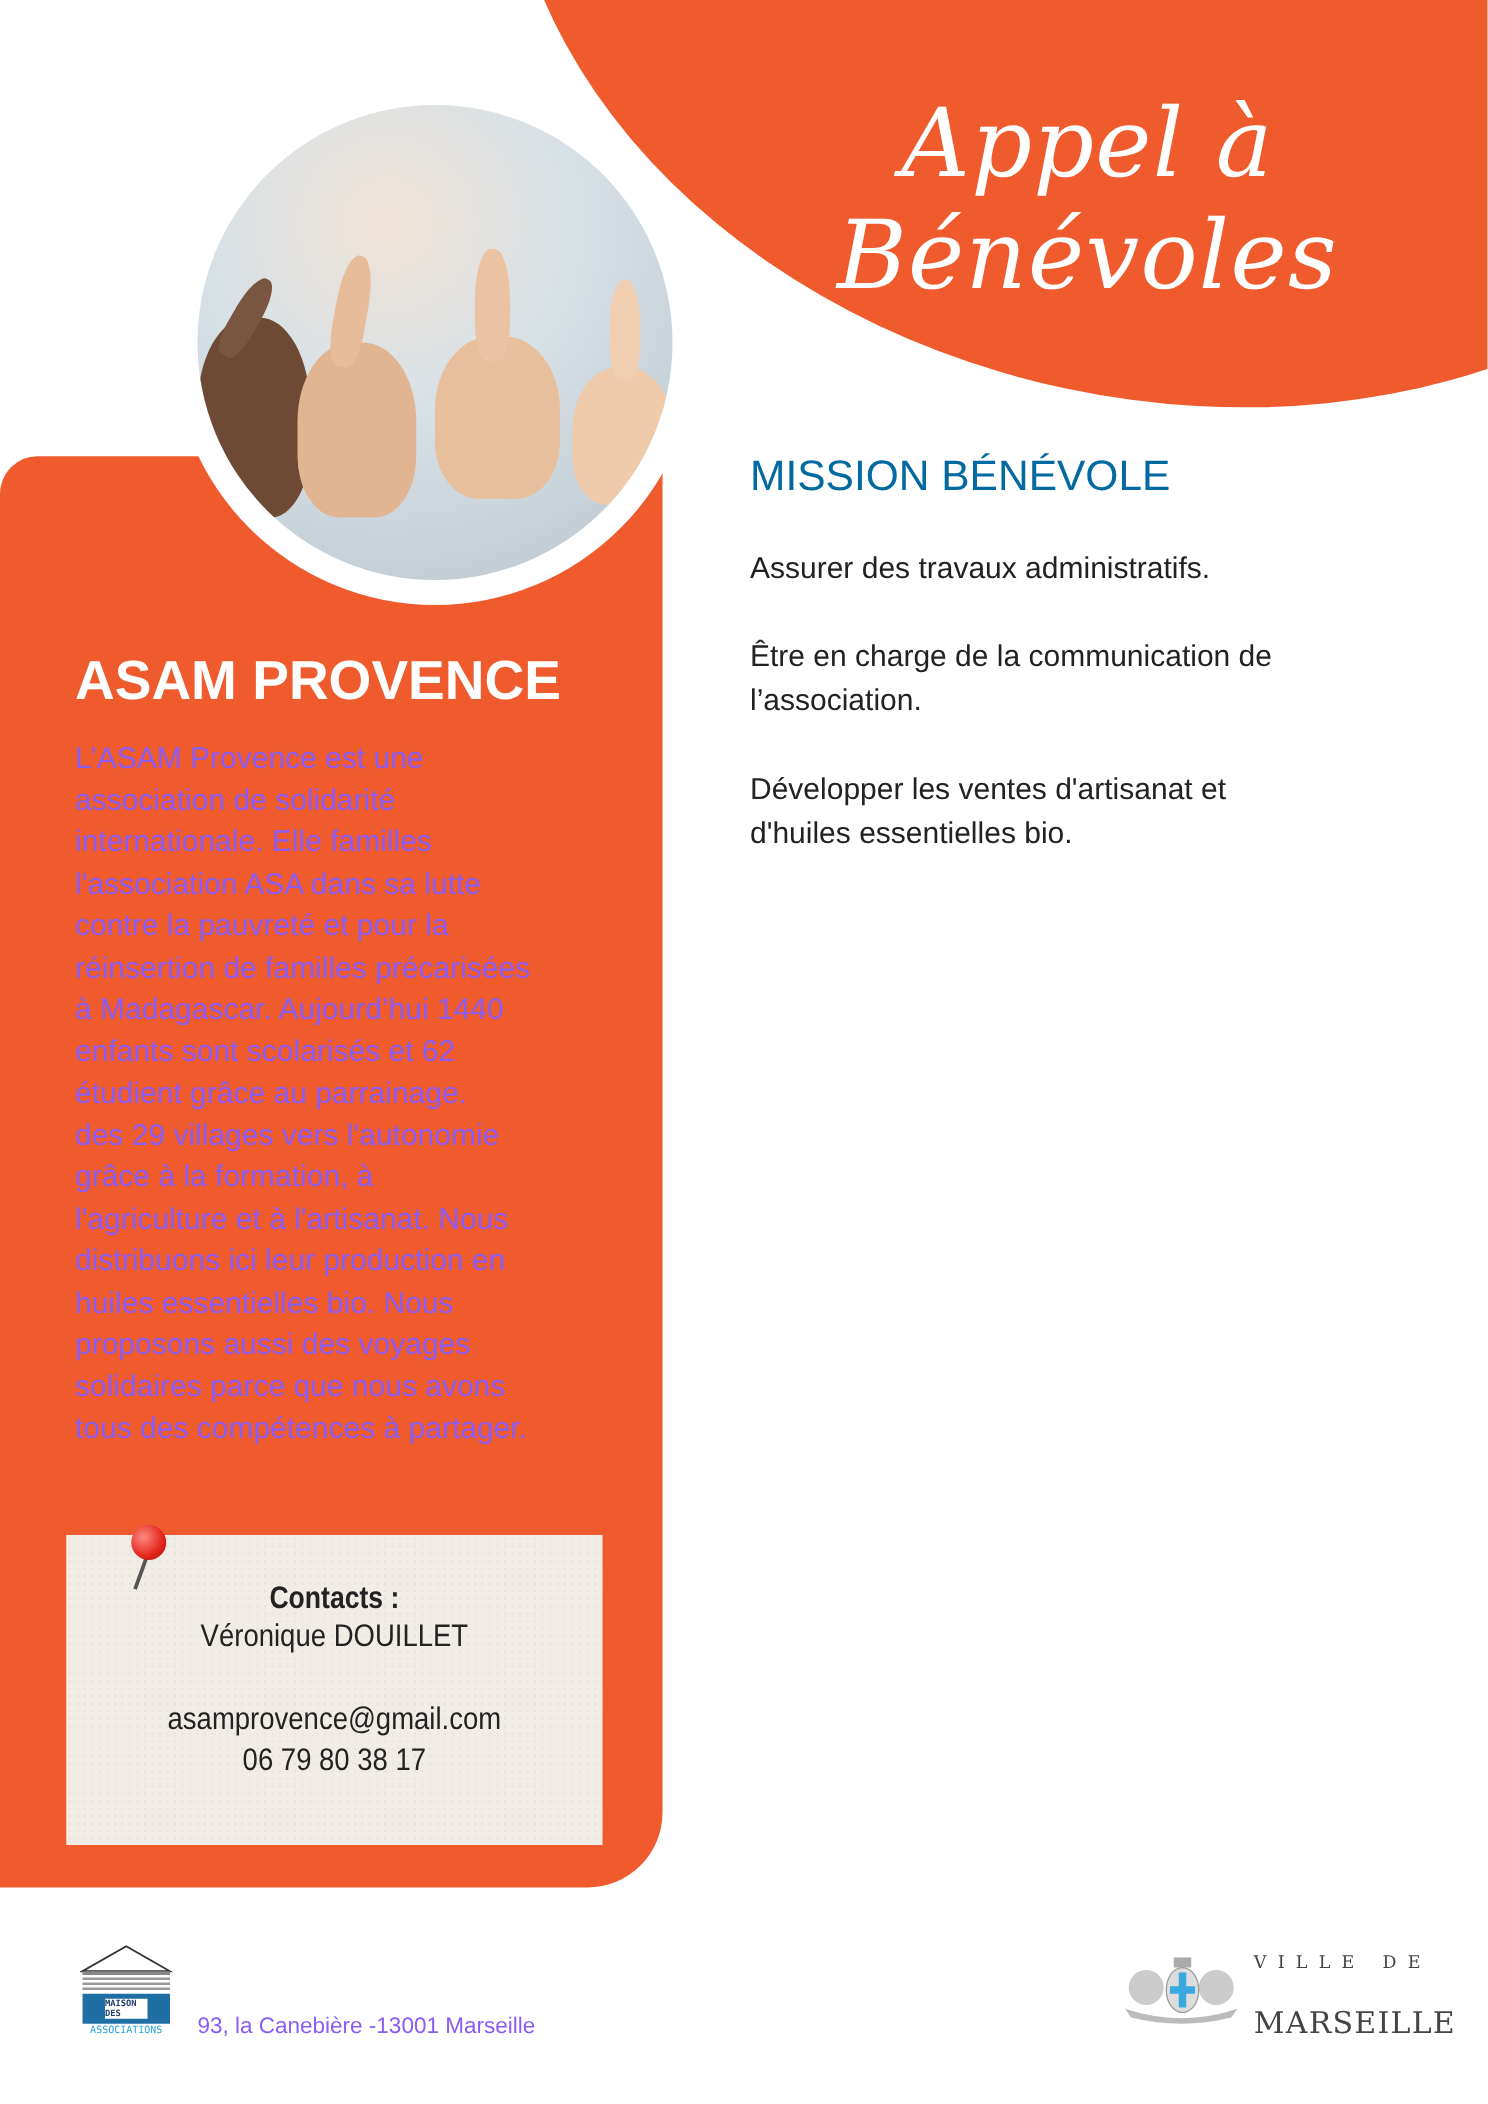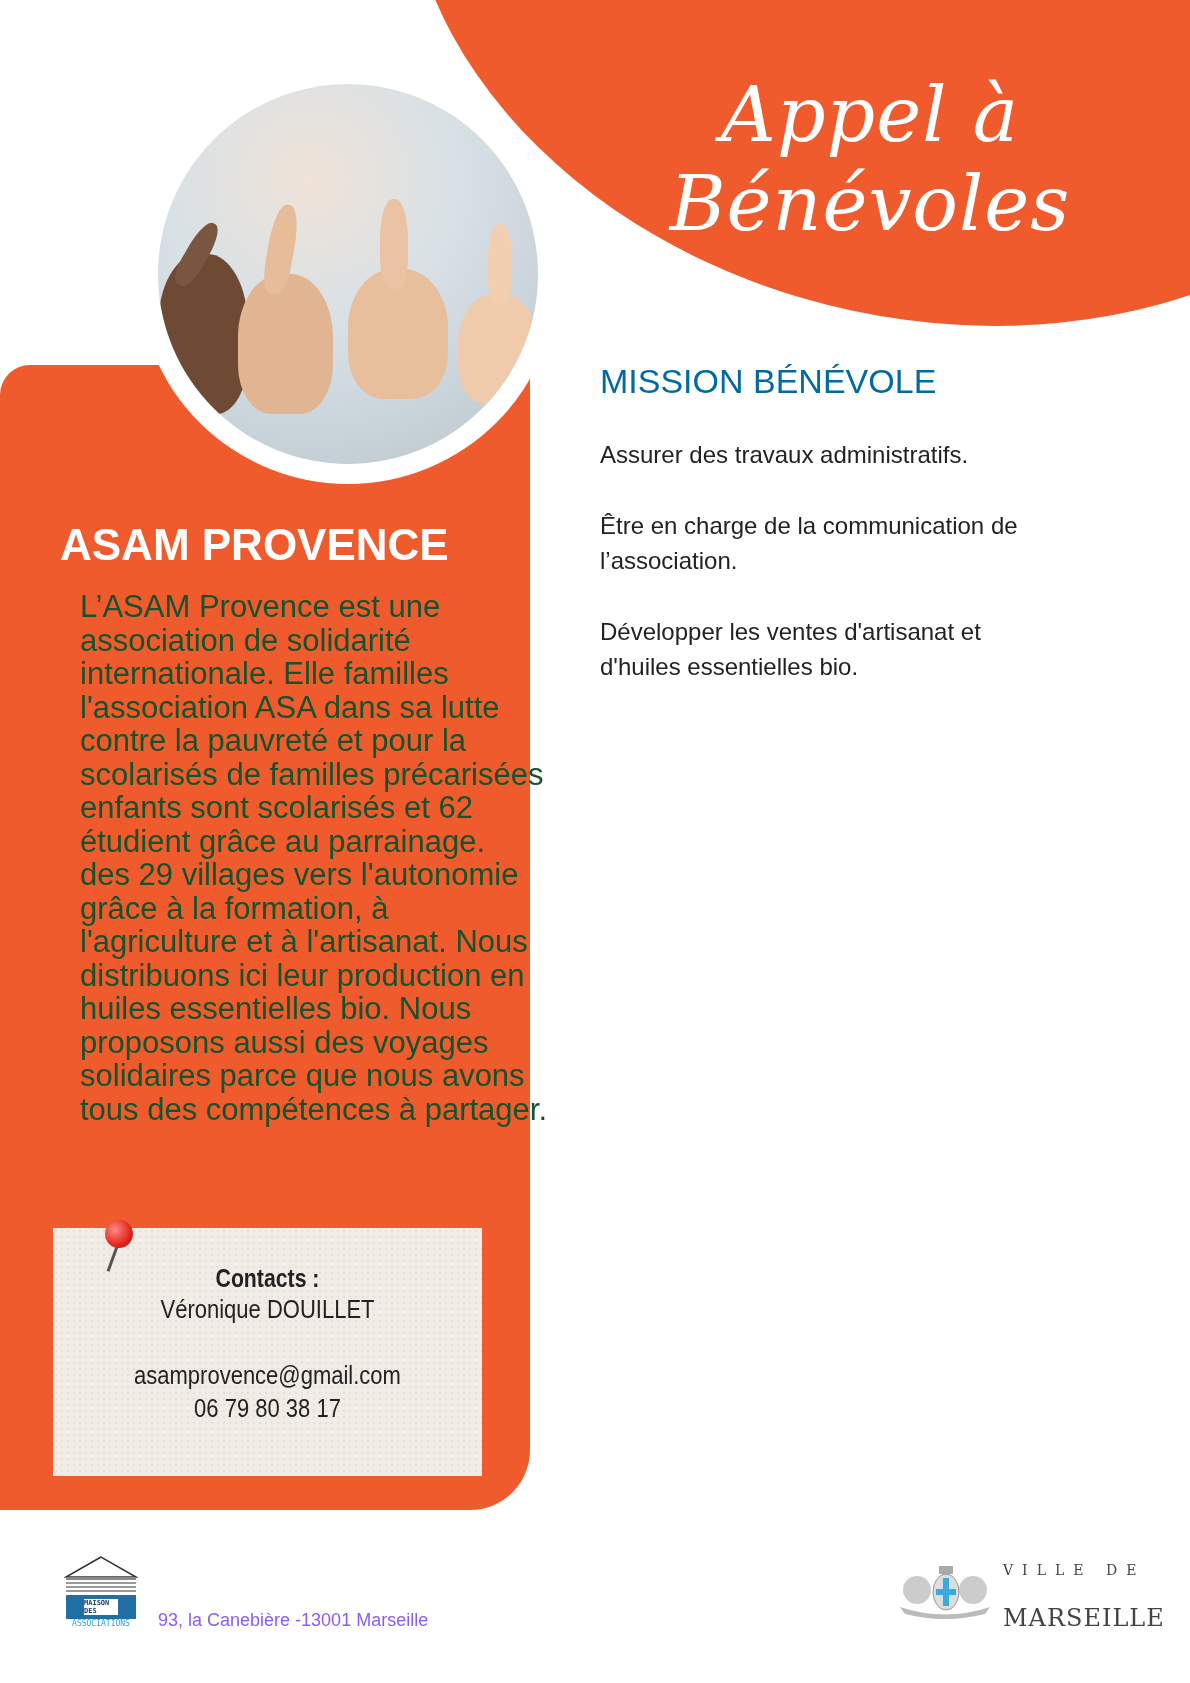--- a/index.html
+++ b/index.html
@@ -5,21 +5,21 @@
   html, body { margin:0; padding:0; }
   body { width:1190px; height:1683px; position:relative; overflow:hidden; background:#ffffff; font-family:"Liberation Sans", sans-serif; }
   .blob { position:absolute; left:400px; top:-520px; width:1080px; height:840px; border-radius:50%; background:var(--accent); transform:rotate(12deg); }
   .title { position:absolute; left:560px; top:70px; width:620px; text-align:center; color:#fff; font-family:"DejaVu Serif", serif; font-style:italic; font-size:76px; letter-spacing:1px; }
   .panel { position:absolute; left:0; top:365px; width:530px; height:1145px; background:var(--accent); border-top-left-radius:30px; border-bottom-right-radius:60px; }
   .photo-ring { position:absolute; left:138px; top:64px; width:420px; height:420px; border-radius:50%; background:#fff; }
   .photo { position:absolute; left:158px; top:84px; width:380px; height:380px; border-radius:50%; overflow:hidden;
     background: radial-gradient(circle at 40% 25%, #f0e3d8 0%, #d8e1e6 40%, #c9d3da 70%, #b8c2c8 100%); }
   .thumb { position:absolute; border-radius:45% 45% 35% 35%; }
   .section-title { position:absolute; color:#fff; font-weight:bold; font-size:44px; left:60px; top:520px;text-align:center; }
-  .about { position:absolute; left:60px; top:590px; width:440px; color:#14532d; font-size:31px; line-height:33.5px;margin-left:20px; }
+  .about { position:absolute; left:60px; top:590px; width:440px; color:#8b5cf6; font-size:24px; line-height:33.5px; }
   .about div { white-space:nowrap; }
   .card { position:absolute; left:53px; top:1228px; width:429px; height:248px; background:#f1ede6;
     background-image: radial-gradient(#e6e1d8 1px, transparent 1px); background-size:6px 6px; text-align:center; color:#222; font-family:"Liberation Sans", sans-serif; }
   .card .h { font-weight:bold; font-size:25px; margin-top:36px; transform:scaleX(0.85); }
   .card .l { font-size:25px; line-height:33px; transform:scaleX(0.88); }
   .pin-head { position:absolute; left:52px; top:-8px; width:28px; height:28px; border-radius:50%; background:radial-gradient(circle at 35% 35%, #ff8a80, #e2261d 60%, #a50f0a); }
   .pin-needle { position:absolute; left:58px; top:18px; width:3px; height:26px; background:#555; transform:rotate(20deg); }
   .mission-title { position:absolute; left:600px; top:362px; font-size:34px; font-weight:normal; color:#0369a1; }
   .mission { position:absolute; left:600px; top:437px; width:520px; font-size:24px; line-height:35px; color:#222; }
   .mission p { margin:0 0 36px 0; }
@@ -49,21 +49,22 @@
   <div class="thumb" style="left:330px;top:140px;width:24px;height:80px;background:#f2cfb0;"></div>
 </div>
 
 <div class="section-title">ASAM PROVENCE</div>
 <div class="about">
   <div>L’ASAM Provence est une</div>
   <div>association de solidarité</div>
   <div>internationale. Elle familles</div>
   <div>l'association ASA dans sa lutte</div>
   <div>contre la pauvreté et pour la</div>
-  <div>scolarisés de familles précarisées</div>
+  <div>réinsertion de familles précarisées</div>
+  <div>à Madagascar. Aujourd’hui 1440</div>
   <div>enfants sont scolarisés et 62</div>
   <div>étudient grâce au parrainage.</div>
   <div>des 29 villages vers l'autonomie</div>
   <div>grâce à la formation, à</div>
   <div>l'agriculture et à l'artisanat. Nous</div>
   <div>distribuons ici leur production en</div>
   <div>huiles essentielles bio. Nous</div>
   <div>proposons aussi des voyages</div>
   <div>solidaires parce que nous avons</div>
   <div>tous des compétences à partager.</div>

